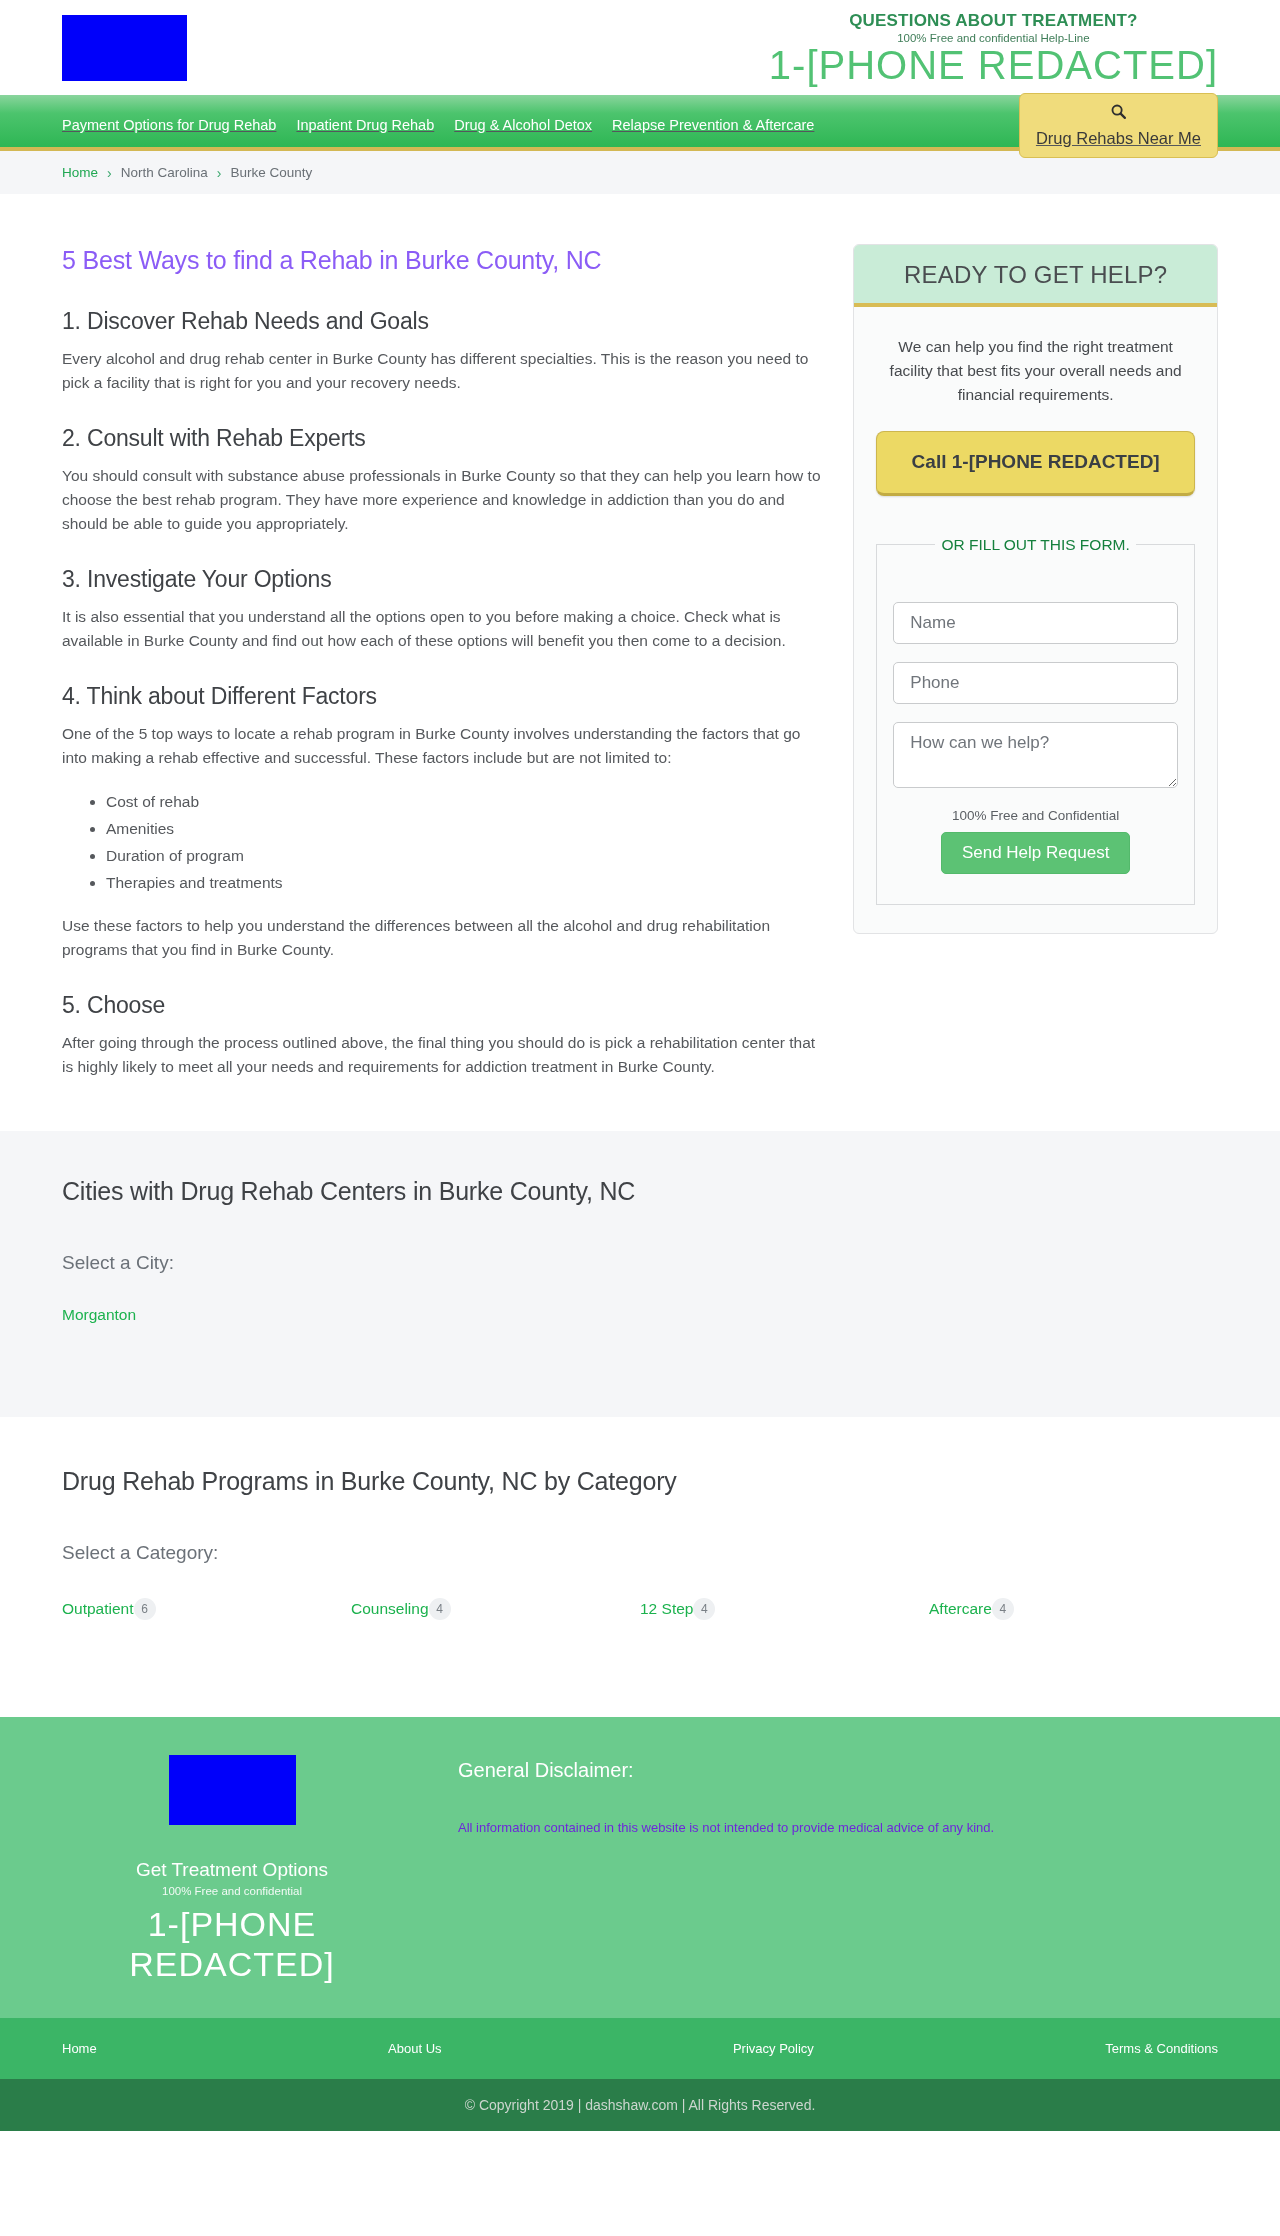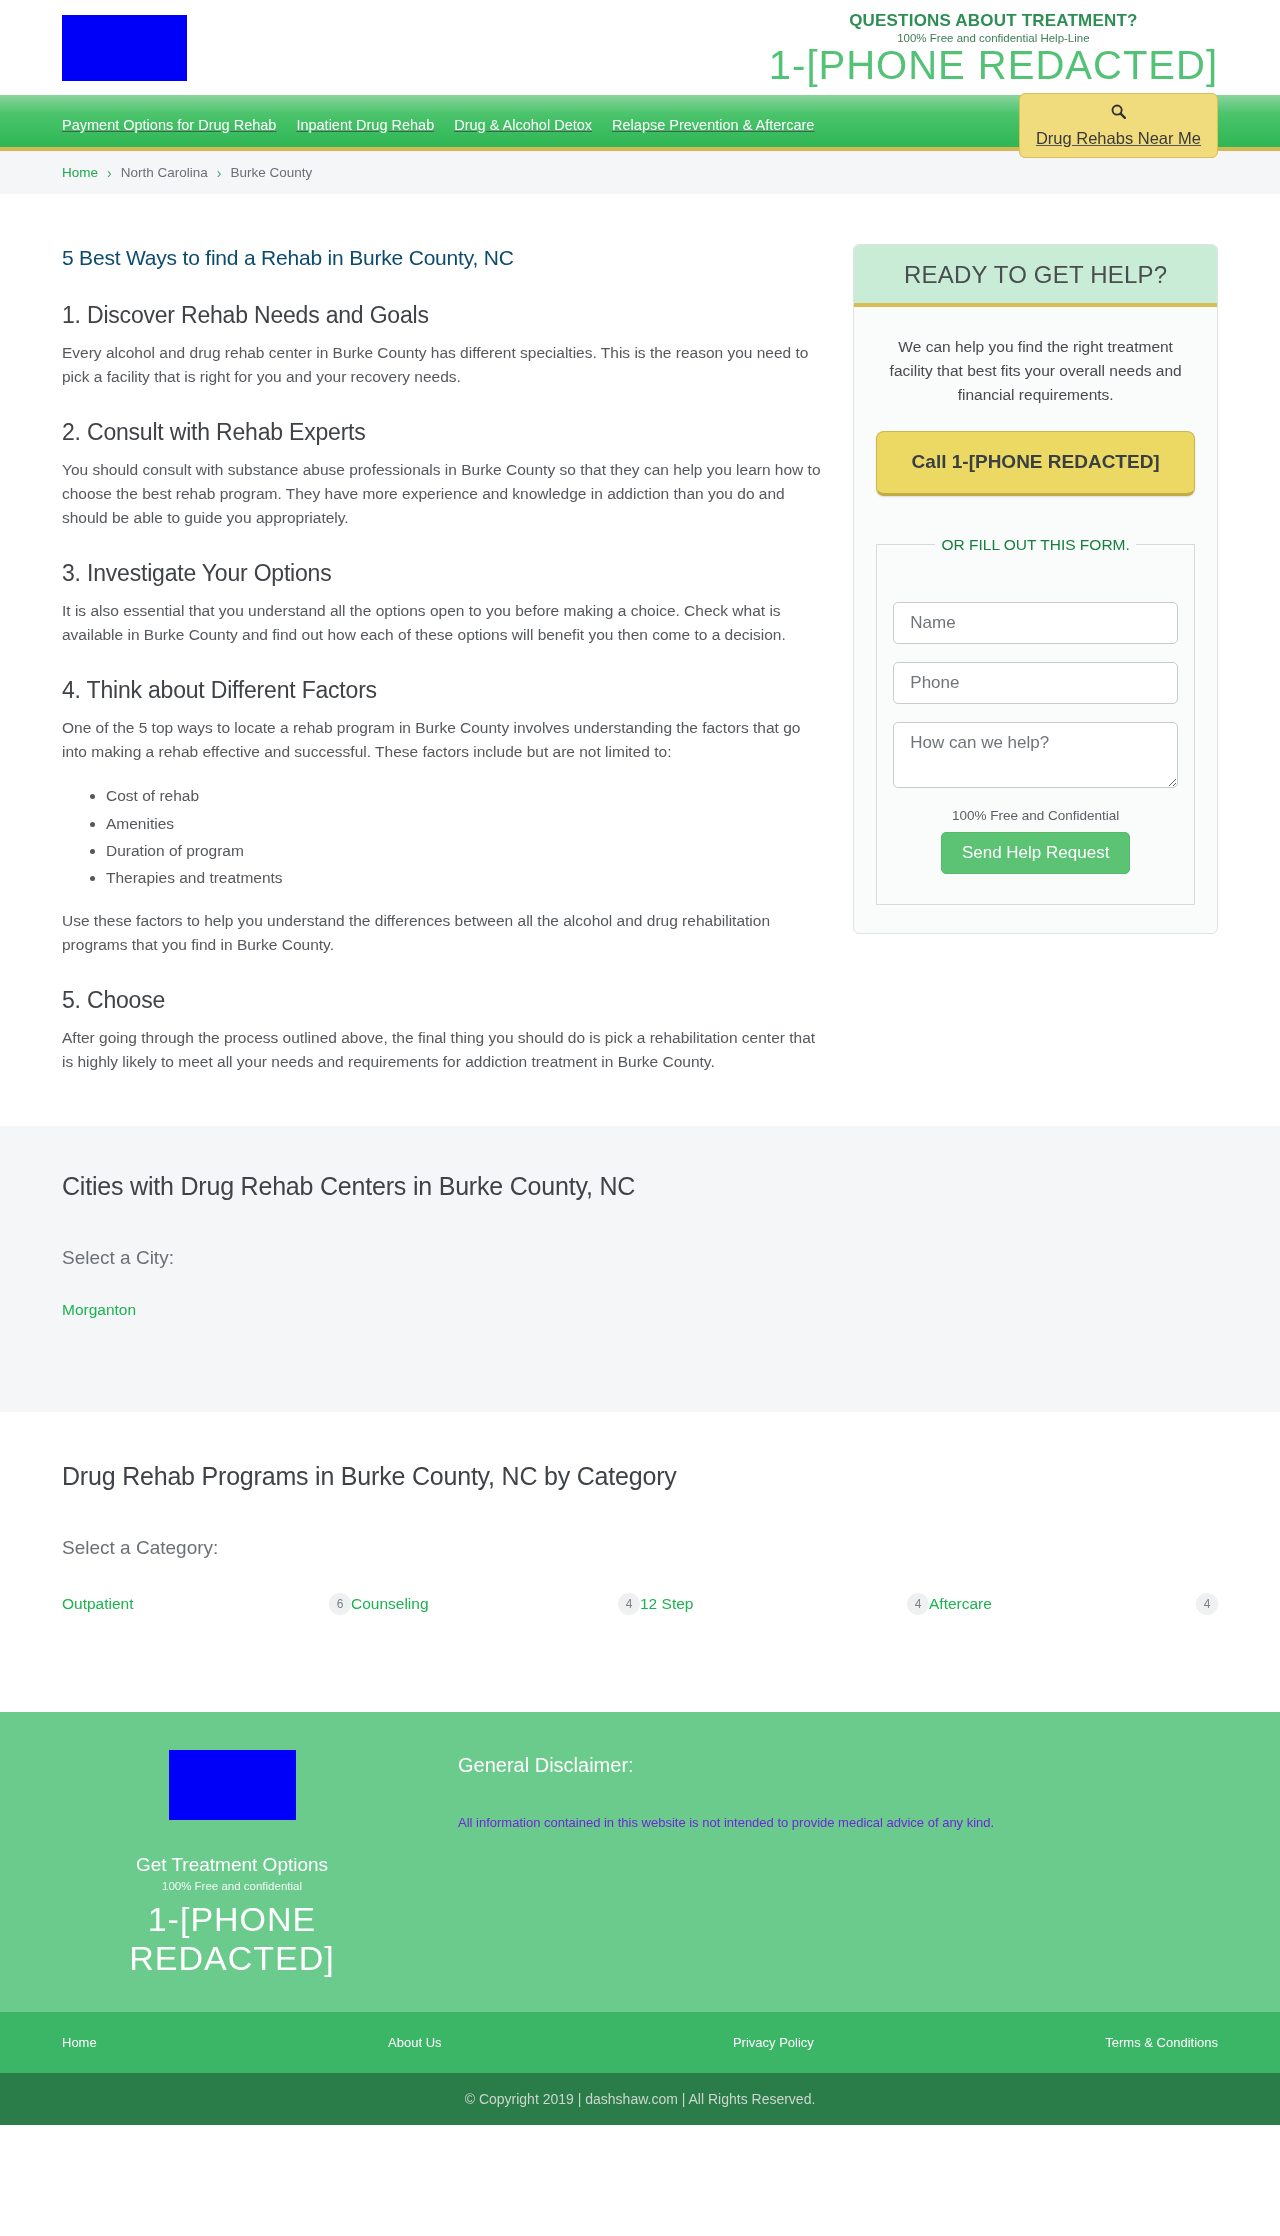--- a/index.html
+++ b/index.html
@@ -41,21 +41,21 @@
   
   .breadcrumb-bar { background:#f5f6f8; height:43px; }
   .breadcrumb { display:flex; align-items:center; height:43px; font-size:13.5px; color:#6a7076; gap:9px; }
   .crumb-home { color:#21a853; cursor:pointer; }
   .crumb-sep { color:#3aa76d; font-size:14px; }
   .crumb { cursor:pointer; }
 
   
   .content-wrap { display:flex; padding:28px 0 40px 0; gap:32px; background:#fff; }
   .article-col { width:762px; }
-  h1.page-title { font-size:21px; font-weight:400; color:#0c4a6e; line-height:1.35; max-width:690px; margin:22px 0 16px 0; letter-spacing:-.2px; }
+  h1.page-title { font-size:25px; font-weight:400; color:#8b5cf6; line-height:1.35; max-width:690px; margin:22px 0 16px 0; letter-spacing:-.2px; }
   h2.section-heading { font-size:23px; font-weight:400; color:#3f4246; margin:30px 0 12px 0; letter-spacing:-.2px; }
   .article-col p { font-size:15.5px; line-height:1.55; color:#55585c; margin:12px 0; }
   .article-col ul { margin:18px 0 18px 44px; }
   .article-col li { font-size:15.5px; line-height:1.75; color:#55585c; }
 
   
   .sidebar-col { width:366px; }
   .help-card { background:#fafbfb; border:1px solid #e2e3e5; border-radius:6px; overflow:hidden; margin-top:22px; }
   .help-card-header {
     background:#c9ecd7; border-bottom:4px solid #d8bc55;
@@ -91,21 +91,21 @@
 
   
   .cities-section { background:#f5f6f8; padding:46px 0 60px 0; min-height:286px; }
   .band-heading { font-size:25px; font-weight:400; color:#3f4246; letter-spacing:-.2px; }
   .band-sub { font-size:19px; color:#6b7178; margin-top:46px; }
   .city-link { display:inline-block; color:#1cb24e; font-size:15.5px; margin-top:32px; cursor:pointer; }
 
   
   .categories-section { background:#ffffff; padding:50px 0 70px 0; min-height:300px; }
   .category-grid { display:grid; grid-template-columns:repeat(4,1fr); margin-top:34px; }
-  .category-item { display:flex; align-items:center; gap:0;justify-content:space-between; }
+  .category-item { display:flex; align-items:center; gap:0; }
   .category-link { color:#1cb24e; font-size:15.5px; cursor:pointer; }
   .category-count {
     background:#eef0f2; color:#7a8086; font-size:12px;
     min-width:22px; height:22px; border-radius:50%;
     display:inline-flex; align-items:center; justify-content:center; padding:0 4px;
   }
 
   
   .footer-main { background:#6bcb8d; padding:26px 0 34px 0; }
   .footer-cols { display:flex; gap:56px; }

